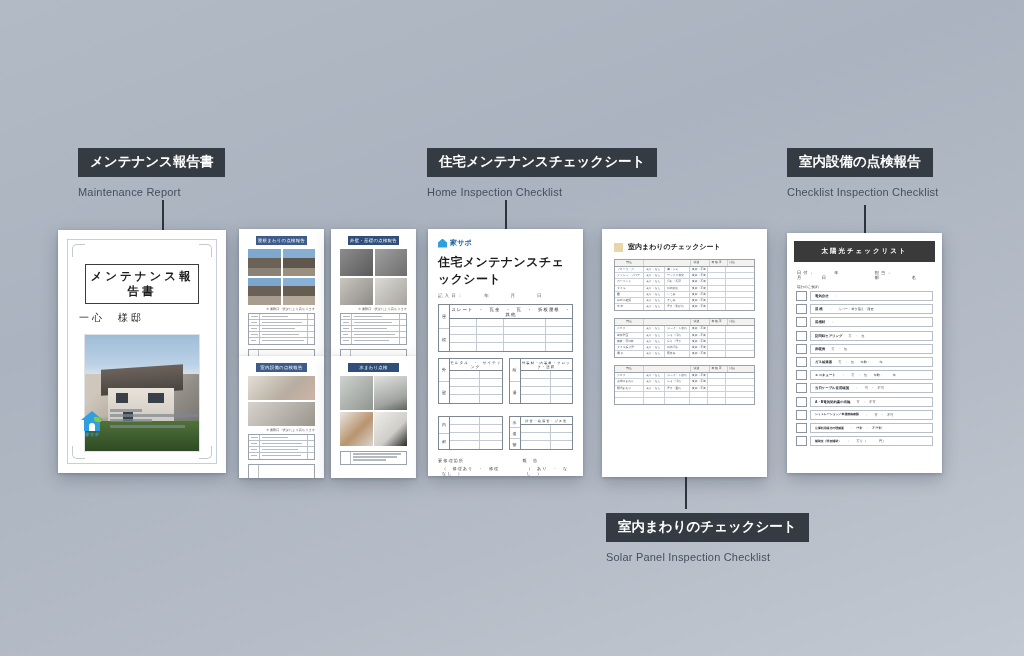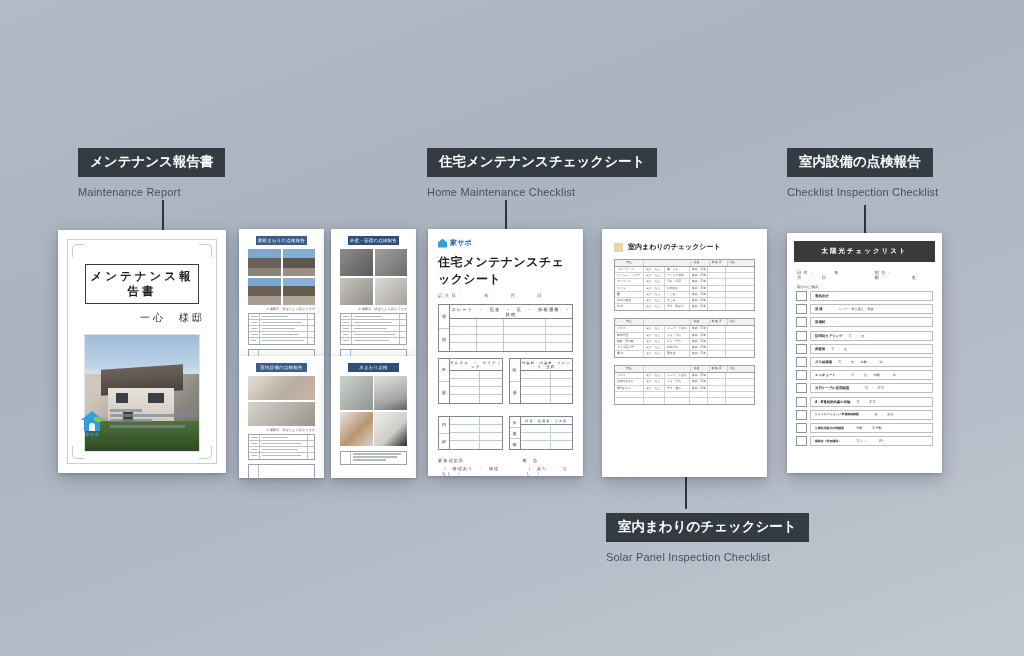--- a/index.html
+++ b/index.html
@@ -53,21 +53,21 @@
   .corner { position: absolute; width: 13px; height: 13px; border: 1px solid #c3cad4; }
   .corner.tl { left: 4px; top: 4px; border-right: 0; border-bottom: 0; border-radius: 5px 0 0 0;}
   .corner.tr { right: 4px; top: 4px; border-left: 0; border-bottom: 0; border-radius: 0 5px 0 0;}
   .corner.bl { left: 4px; bottom: 4px; border-right: 0; border-top: 0; border-radius: 0 0 0 5px;}
   .corner.br { right: 4px; bottom: 4px; border-left: 0; border-top: 0; border-radius: 0 0 5px 0;}
   .cover-title {
     border: 1px solid #3c3c3c; text-align: center; font-size: 11.5px; font-weight: bold;
     letter-spacing: 3px; padding: 4px 2px; margin: 14px 6px 0 6px; color: #1c1c1c;
     font-family: "DejaVu Serif", "Liberation Serif", serif;
   }
-  .cover-owner { text-align: right; font-size: 10px; letter-spacing: 3px; margin-top: 7px; color: #222;
+  .cover-owner { text-align: left; font-size: 10px; letter-spacing: 3px; margin-top: 7px; color: #222;
     font-family: Liberation Sans, sans-serif; }
   .cover-photo {
     margin: 9px 5px 0 5px; height: 118px; border: 1px solid #dfe2e6;
     background:
       linear-gradient(180deg, #9fbcd8 0%, #bcd2e6 26%, #d7e2ea 34%, transparent 34%),
       linear-gradient(0deg, #3f5a32 0%, #5c7a46 17%, rgba(92,122,70,0) 30%),
       linear-gradient(135deg, #cfc7bb 30%, #b6aea3 48%, #8e8a84 70%, #6d6a66 100%);
     position: relative; overflow:hidden;
   }
   .cover-photo .roof { position:absolute; left:14%; top:28%; width:72%; height:22%;
@@ -164,21 +164,21 @@
 
 
   <div class="callout" style="left:78px; top:148px;">
     <div class="chip">メンテナンス報告書</div>
     <div class="sub">Maintenance Report</div>
   </div>
   <div class="connector" style="left:162px; top:200px; height:30px;"></div>
 
   <div class="callout" style="left:427px; top:148px;">
     <div class="chip">住宅メンテナンスチェックシート</div>
-    <div class="sub">Home Maintenance Checklist</div>
+    <div class="sub">Home Inspection Checklist</div>
   </div>
   <div class="connector" style="left:505px; top:200px; height:30px;"></div>
 
   <div class="callout" style="left:787px; top:148px;">
     <div class="chip">室内設備の点検報告</div>
     <div class="sub">Checklist Inspection Checklist</div>
   </div>
   <div class="connector" style="left:864px; top:205px; height:28px;"></div>
 
   <div class="connector" style="left:685px; top:477px; height:32px;"></div>

